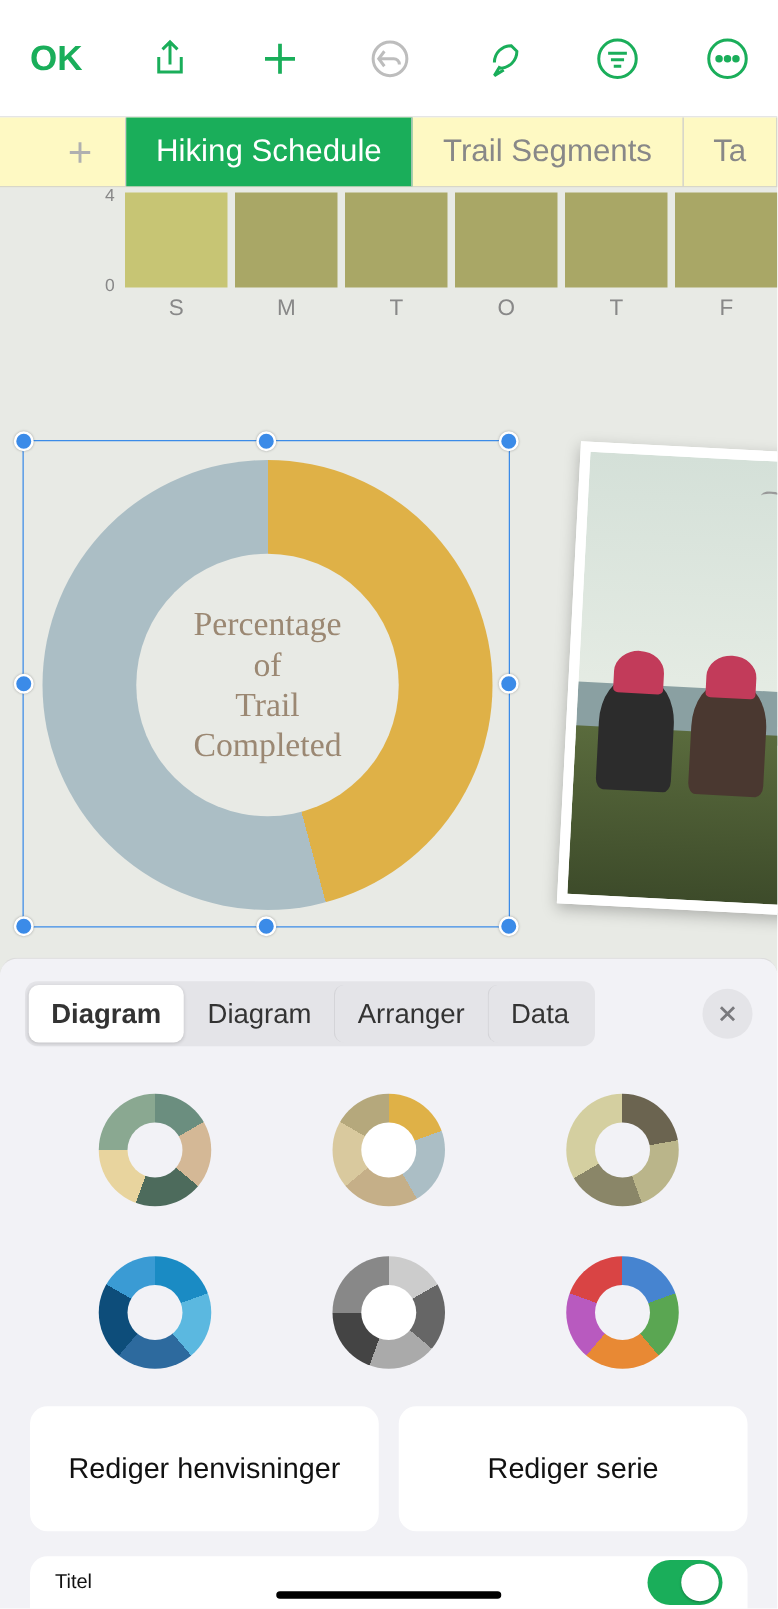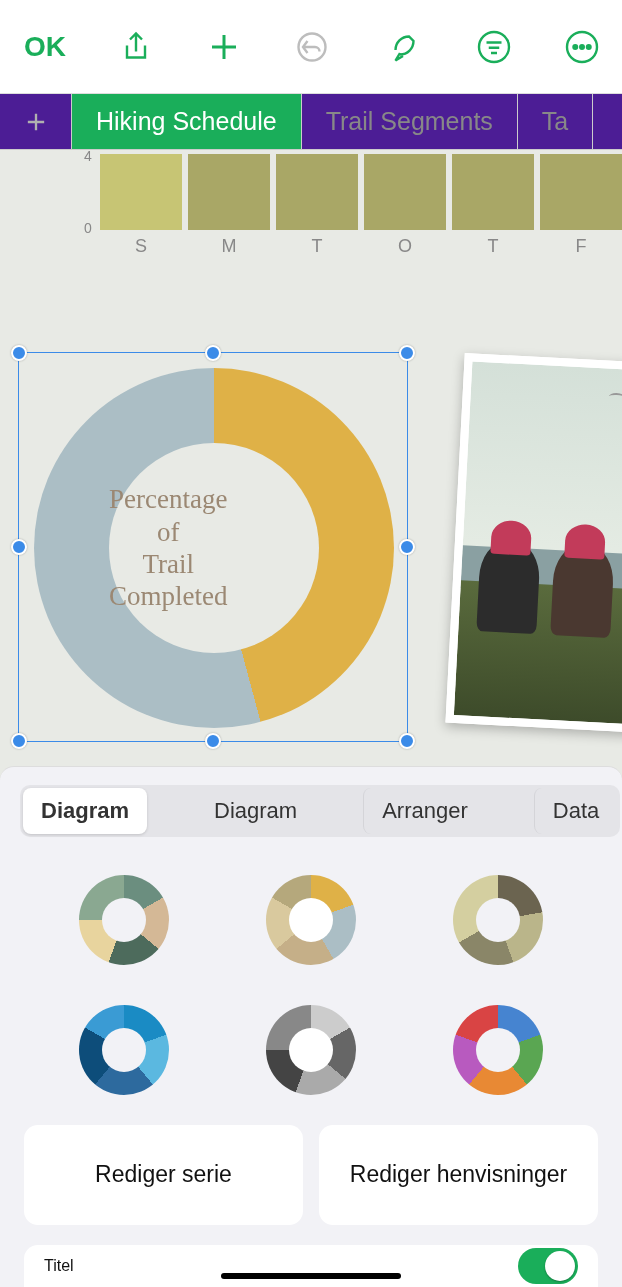--- a/index.html
+++ b/index.html
@@ -36,23 +36,24 @@
       justify-content: center;
     }
     .toolbar-icon svg { width: 36px; height: 36px; }
     .toolbar-spacer { flex: 1; }
     .toolbar-gap { width: 24px; }
 
     
     .sheet-tabs {
       display: flex;
       height: 56px;
-      background: #4c1d95;
+      background: #fef9c3;
       border-bottom: 1px solid #ccc;
       align-items: stretch;
+      padding-left: 29px;
     }
     .add-sheet {
       width: 72px;
       display: flex;
       align-items: center;
       justify-content: center;
       border-right: 1px solid #ccc;
     }
     .add-sheet svg { width: 28px; height: 28px; }
     .sheet-tab {
@@ -172,20 +173,21 @@
       position: absolute;
       top: 50%;
       left: 50%;
       transform: translate(-50%, -50%);
       width: 210px;
       height: 210px;
       border-radius: 50%;
       background: #e8eae5;
       display: flex;
       align-items: center;
+      justify-content: center;
       text-align: center;
     }
     .donut-title {
       font-family: Georgia, serif;
       font-size: 27px;
       color: #9b8873;
       line-height: 1.2;
       white-space: pre-line;
     }
 
@@ -241,21 +243,20 @@
       display: flex;
       align-items: center;
       padding: 18px 20px;
       gap: 12px;
     }
     .inspector-tabs {
       display: flex;
       background: #e4e4e8;
       border-radius: 10px;
       padding: 3px;
-      gap: 48px;
     }
     .inspector-tab {
       padding: 10px 18px;
       font-size: 22px;
       color: #333;
       border-radius: 8px;
     }
     .inspector-tab.active {
       background: #fff;
       font-weight: 600;
@@ -518,22 +519,22 @@
   <div class="style-grid">
     <div class="swatch sw1"></div>
     <div class="swatch sw2"></div>
     <div class="swatch sw3"></div>
     <div class="swatch sw4"></div>
     <div class="swatch sw5"></div>
     <div class="swatch sw6"></div>
   </div>
 
   <div class="action-row">
+    <div class="action-btn">Rediger henvisninger</div>
     <div class="action-btn">Rediger serie</div>
-    <div class="action-btn">Rediger henvisninger</div>
   </div>
 
   <div class="titel-row">
     <span class="label">Titel</span>
     <div class="toggle"></div>
   </div>
 
 </div>
 
 <div class="home-indicator"></div>

